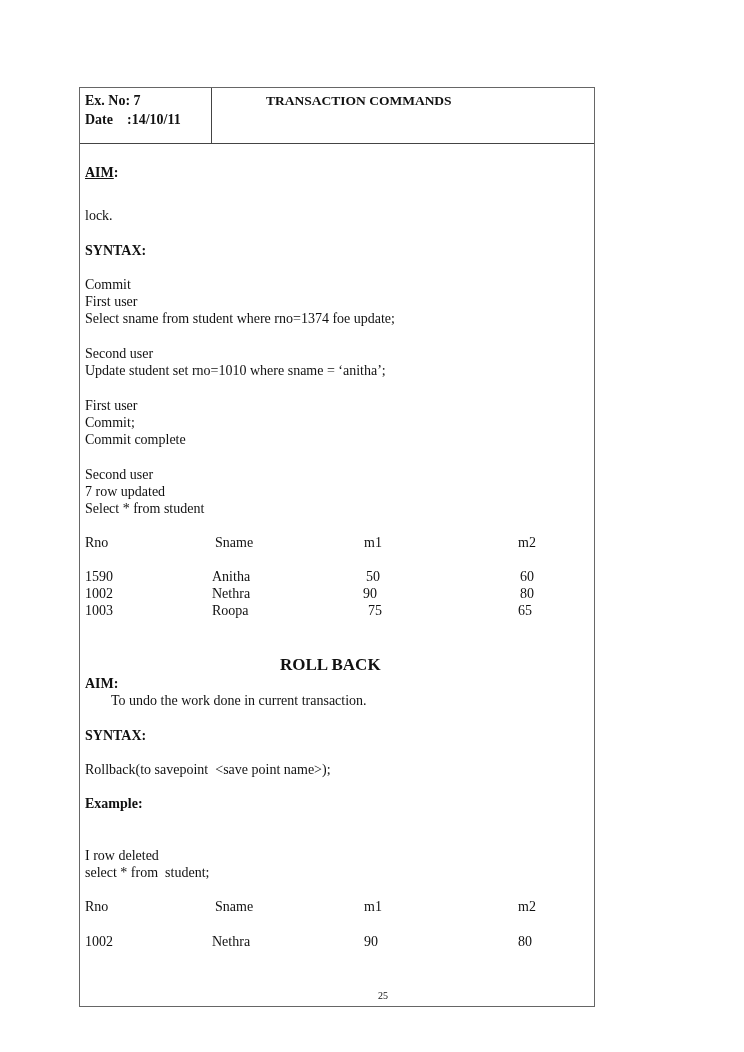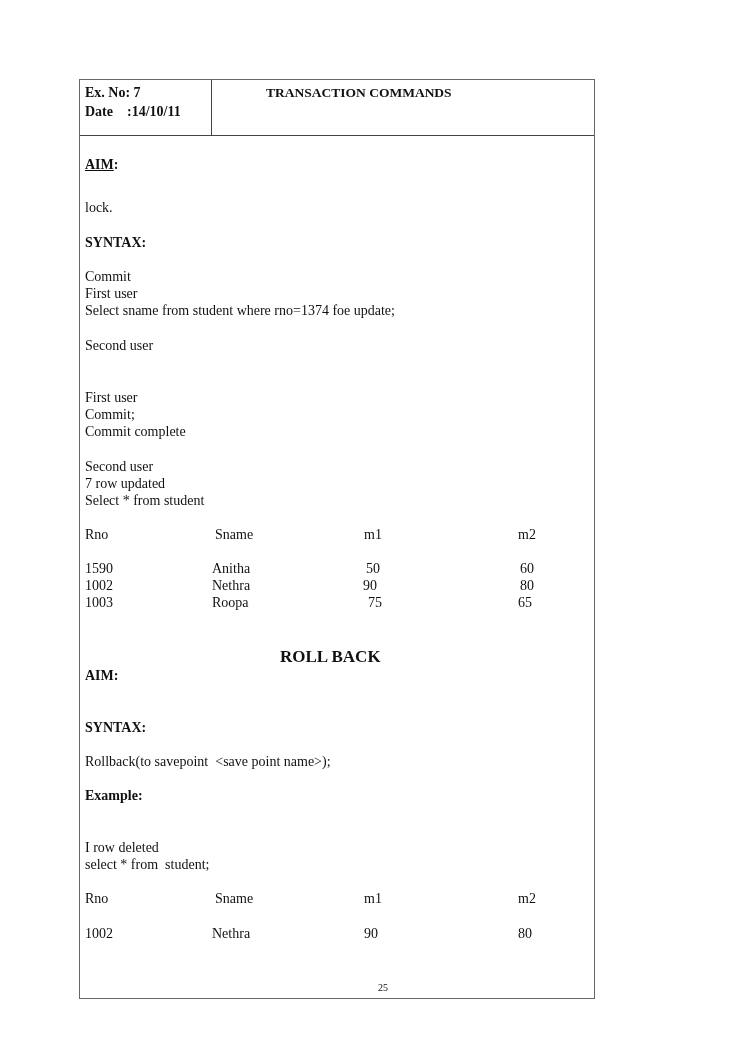--- a/index.html
+++ b/index.html
@@ -1,17 +1,17 @@
 <!DOCTYPE html>
 <html><head>
   <meta charset="utf-8">
   <style>
     html, body { margin: 0; padding: 0; background: #ffffff; }
     body { width: 744px; height: 1052px; position: relative; font-family: "Liberation Serif", serif; color: #111; font-size: 14px; }
-    .page-frame { position: absolute; left: 79px; top: 79px; width: 516px; height: 920px; border: 1px solid #666; box-sizing: border-box; }
+    .page-frame { position: absolute; left: 79px; top: 87px; width: 516px; height: 920px; border: 1px solid #666; box-sizing: border-box; }
     .header-row { position: absolute; left: 0; top: 0; width: 100%; height: 55px; border-bottom: 1px solid #444; }
     .header-left { position: absolute; left: 0; top: 0; width: 131px; height: 55px; border-right: 1px solid #444; }
     .exno { position: absolute; left: 5px; top: 5px; font-weight: bold; font-size: 14px; }
     .date { position: absolute; left: 5px; top: 24px; font-weight: bold; font-size: 14px; white-space: pre; }
     .title { position: absolute; left: 186px; top: 5px; font-weight: bold; font-size: 13.5px; }
     .t { position: absolute; left: 5px; white-space: pre; font-size: 14px; line-height: 17px; }
     .b { font-weight: bold; font-family: Liberation Serif, serif; }
     .u { text-decoration: underline; }
     .rb-title { position: absolute; left: 200px; top: 567px; font-weight: bold; font-size: 17px; }
     .col { position: absolute; white-space: pre; font-size: 14px; }
@@ -30,20 +30,21 @@
   </div>
 
   <div class="t b" style="top:76px"><span class="u">AIM</span><span>:</span></div>
   <div class="t" style="top:119px">lock.</div>
   <div class="t b" style="top:154px">SYNTAX:</div>
 
   <div class="t" style="top:188px">Commit</div>
   <div class="t" style="top:205px">First user</div>
   <div class="t" style="top:222px">Select sname from student where rno=1374 foe update;</div>
   <div class="t" style="top:257px">Second user</div>
+  <div class="t" style="top:274px">Update student set rno=1010 where sname = ‘anitha’;</div>
   <div class="t" style="top:309px">First user</div>
   <div class="t" style="top:326px">Commit;</div>
   <div class="t" style="top:343px">Commit complete</div>
   <div class="t" style="top:378px">Second user</div>
   <div class="t" style="top:395px">7 row updated</div>
   <div class="t" style="top:412px">Select * from student</div>
 
   <div>
     <div class="col" style="left:5px;top:447px">Rno</div>
     <div class="col" style="left:135px;top:447px">Sname</div>
@@ -65,20 +66,21 @@
     <div>
       <div class="col" style="left:5px;top:515px">1003</div>
       <div class="col" style="left:132px;top:515px">Roopa</div>
       <div class="col" style="left:288px;top:515px">75</div>
       <div class="col" style="left:438px;top:515px">65</div>
     </div>
   </div>
 
   <div class="rb-title">ROLL BACK</div>
   <div class="t b" style="top:587px">AIM:</div>
+  <div class="t" style="left:31px;top:604px">To undo the work done in current transaction.</div>
   <div class="t b" style="top:639px">SYNTAX:</div>
   <div class="t" style="top:673px">Rollback(to savepoint  &lt;save point name&gt;);</div>
   <div class="t b" style="top:707px">Example:</div>
   <div class="t" style="top:759px">I row deleted</div>
   <div class="t" style="top:776px">select * from  student;</div>
 
   <div>
     <div class="col" style="left:5px;top:811px">Rno</div>
     <div class="col" style="left:135px;top:811px">Sname</div>
     <div class="col" style="left:284px;top:811px">m1</div>

